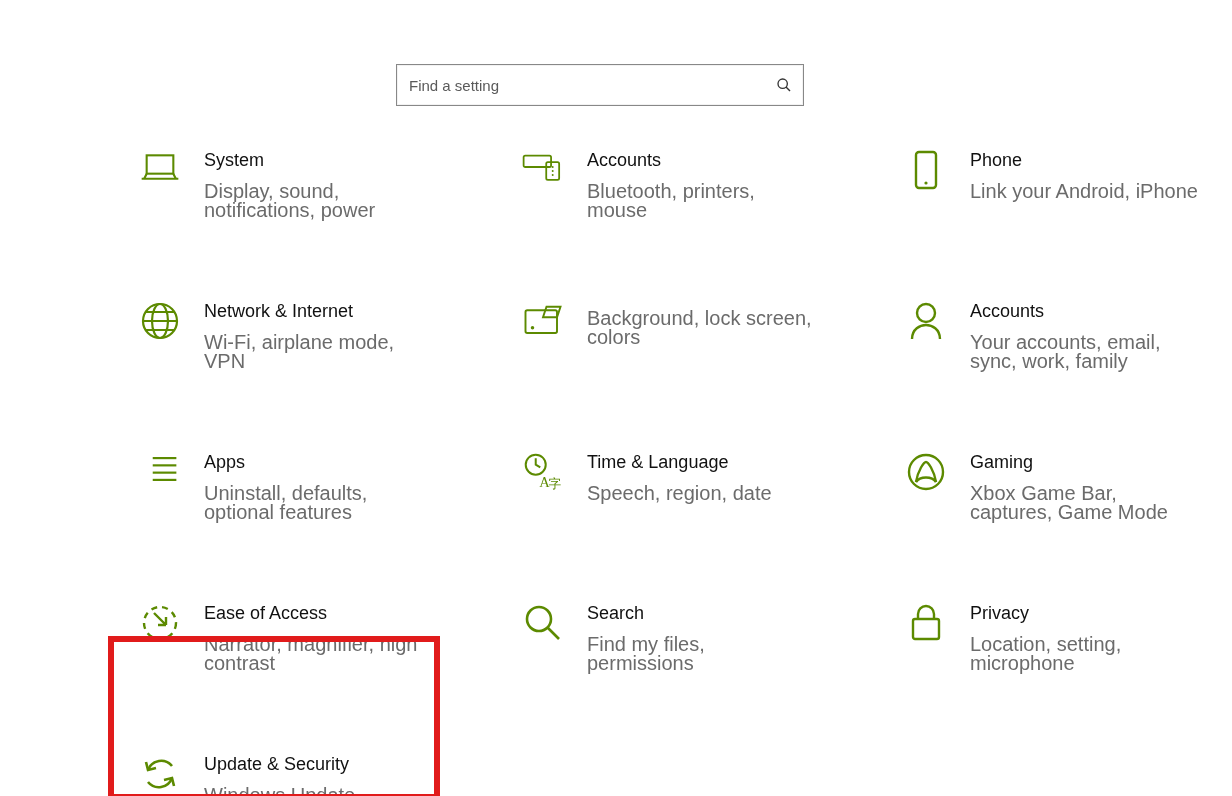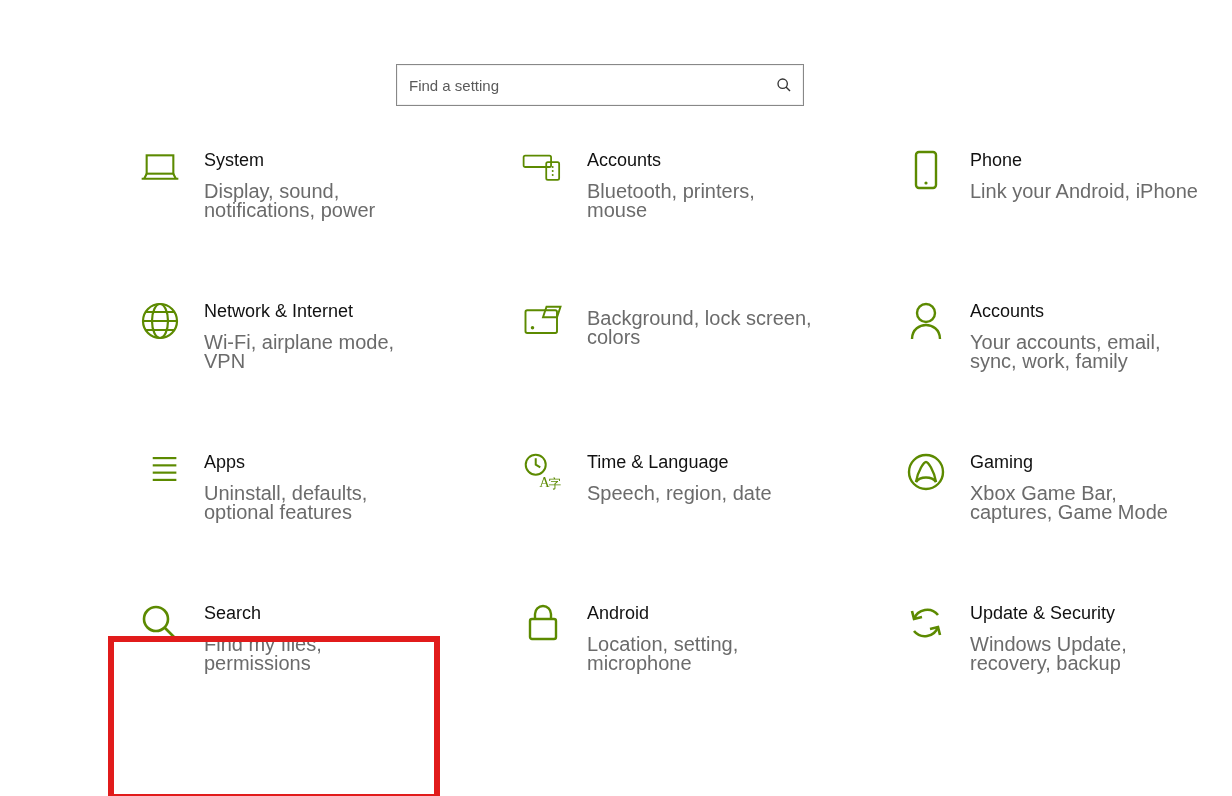--- a/index.html
+++ b/index.html
@@ -250,20 +250,32 @@
           <path d="M10 30 C12 18 18 10 20 10 C22 10 28 18 30 30"></path>
           <path d="M10 30 C14 24 26 24 30 30"></path>
         </svg>
       </span>
       <div class="text-slot">
         <div class="title">Gaming</div>
         <div class="desc">Xbox Game Bar, captures, Game Mode</div>
       </div>
     </div>
 
+    <div class="tile">
+      <span class="icon-slot">
+        <svg width="40" height="40" viewBox="0 0 40 40" fill="none" stroke="currentColor" stroke-width="2.4">
+          <circle cx="20" cy="20" r="16" stroke-dasharray="6 5"></circle>
+          <path d="M14 10 L26 22 M26 22 L26 14 M26 22 L18 22"></path>
+        </svg>
+      </span>
+      <div class="text-slot">
+        <div class="title">Ease of Access</div>
+        <div class="desc">Narrator, magnifier, high contrast</div>
+      </div>
+    </div>
 
     <div class="tile">
       <span class="icon-slot">
         <svg width="40" height="40" viewBox="0 0 40 40" fill="none" stroke="currentColor" stroke-width="2.6">
           <circle cx="16" cy="16" r="12"></circle>
           <line x1="25" y1="25" x2="36" y2="36"></line>
         </svg>
       </span>
       <div class="text-slot">
         <div class="title">Search</div>
@@ -272,21 +284,21 @@
     </div>
 
     <div class="tile">
       <span class="icon-slot">
         <svg width="34" height="40" viewBox="0 0 34 40" fill="none" stroke="currentColor" stroke-width="2.4">
           <rect x="4" y="16" width="26" height="20" rx="2"></rect>
           <path d="M9 16 V11 a8 8 0 0 1 16 0 V16"></path>
         </svg>
       </span>
       <div class="text-slot">
-        <div class="title">Android</div>
+        <div class="title">Privacy</div>
         <div class="desc">Location, setting, microphone</div>
       </div>
     </div>
 
     <div class="tile">
       <span class="icon-slot">
         <svg width="40" height="40" viewBox="0 0 40 40" fill="none" stroke="currentColor" stroke-width="2.6">
           <path d="M32 12 A14 14 0 0 0 8 16"></path>
           <polyline points="6,8 8,16 16,14"></polyline>
           <path d="M8 28 A14 14 0 0 0 32 24"></path>

